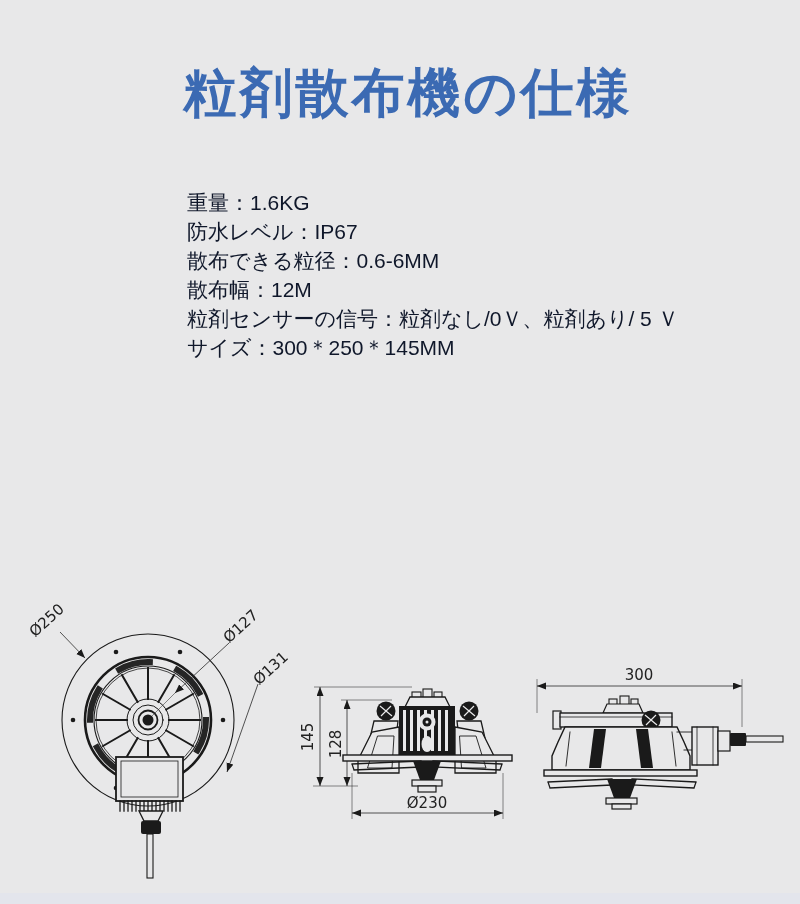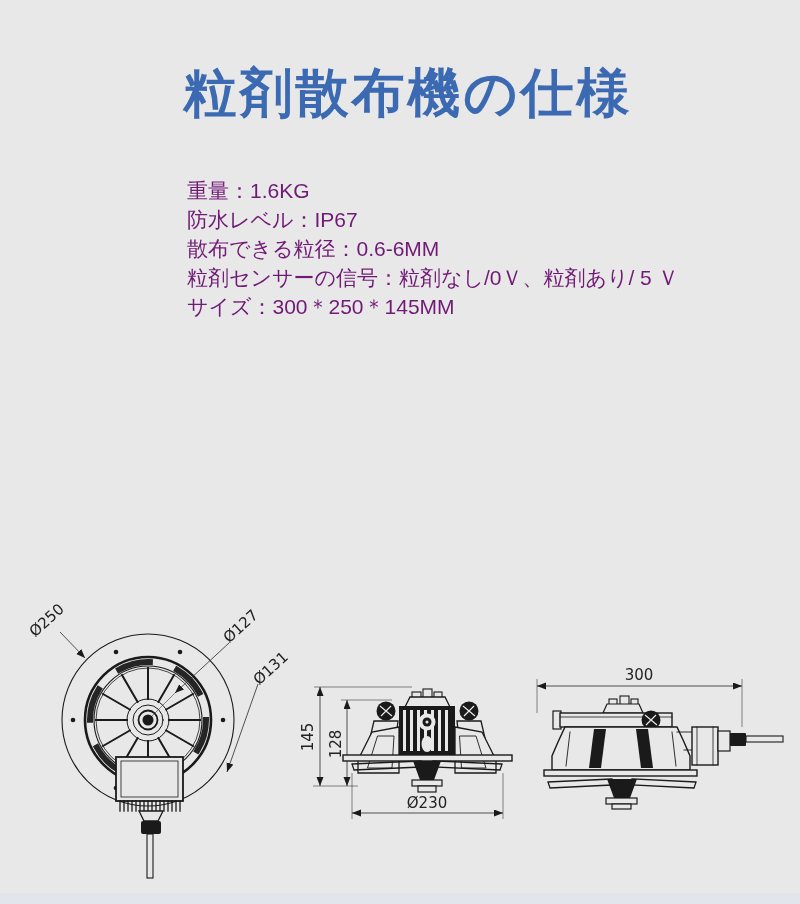--- a/index.html
+++ b/index.html
@@ -36,24 +36,25 @@
   .dim-line{ stroke:#2a2a2a; fill:none; stroke-width:0.8; }
   .ext-line{ stroke:#2a2a2a; fill:none; stroke-width:0.55; }
   text.dim { font-family:"DejaVu Sans","Liberation Sans",sans-serif; font-size:15px; fill:#222; }
   .footer-strip { position:absolute; left:0; bottom:0; width:100%; height:11px; }
 </style>
 </head>
 <body style="background-color: rgb(232, 232, 233);">
 
 <h1 class="title" style="color: rgb(59, 106, 179);">粒剤散布機の仕様</h1>
 
-<div class="specs" style="color: #701a75;">
+<div class="specs" style="color: #0f172a; margin-top: 12px;">
   <div>重量：1.6KG</div>
   <div>防水レベル：IP67</div>
   <div>散布できる粒径：0.6-6MM</div>
+  <div>散布幅：12M</div>
   <div>粒剤センサーの信号：粒剤なし/0Ｖ、粒剤あり/ 5 Ｖ</div>
   <div>サイズ：300＊250＊145MM</div>
 </div>
 
 <svg class="drawings" width="800" height="324" viewBox="0 0 800 324">
   <defs>
     <marker id="arr" orient="auto-start-reverse" markerWidth="11" markerHeight="8" refX="9" refY="3.5" markerUnits="userSpaceOnUse">
       <path d="M0,0 L9,3.5 L0,7 Z" fill="#1a1a1a"></path>
     </marker>
   </defs>

